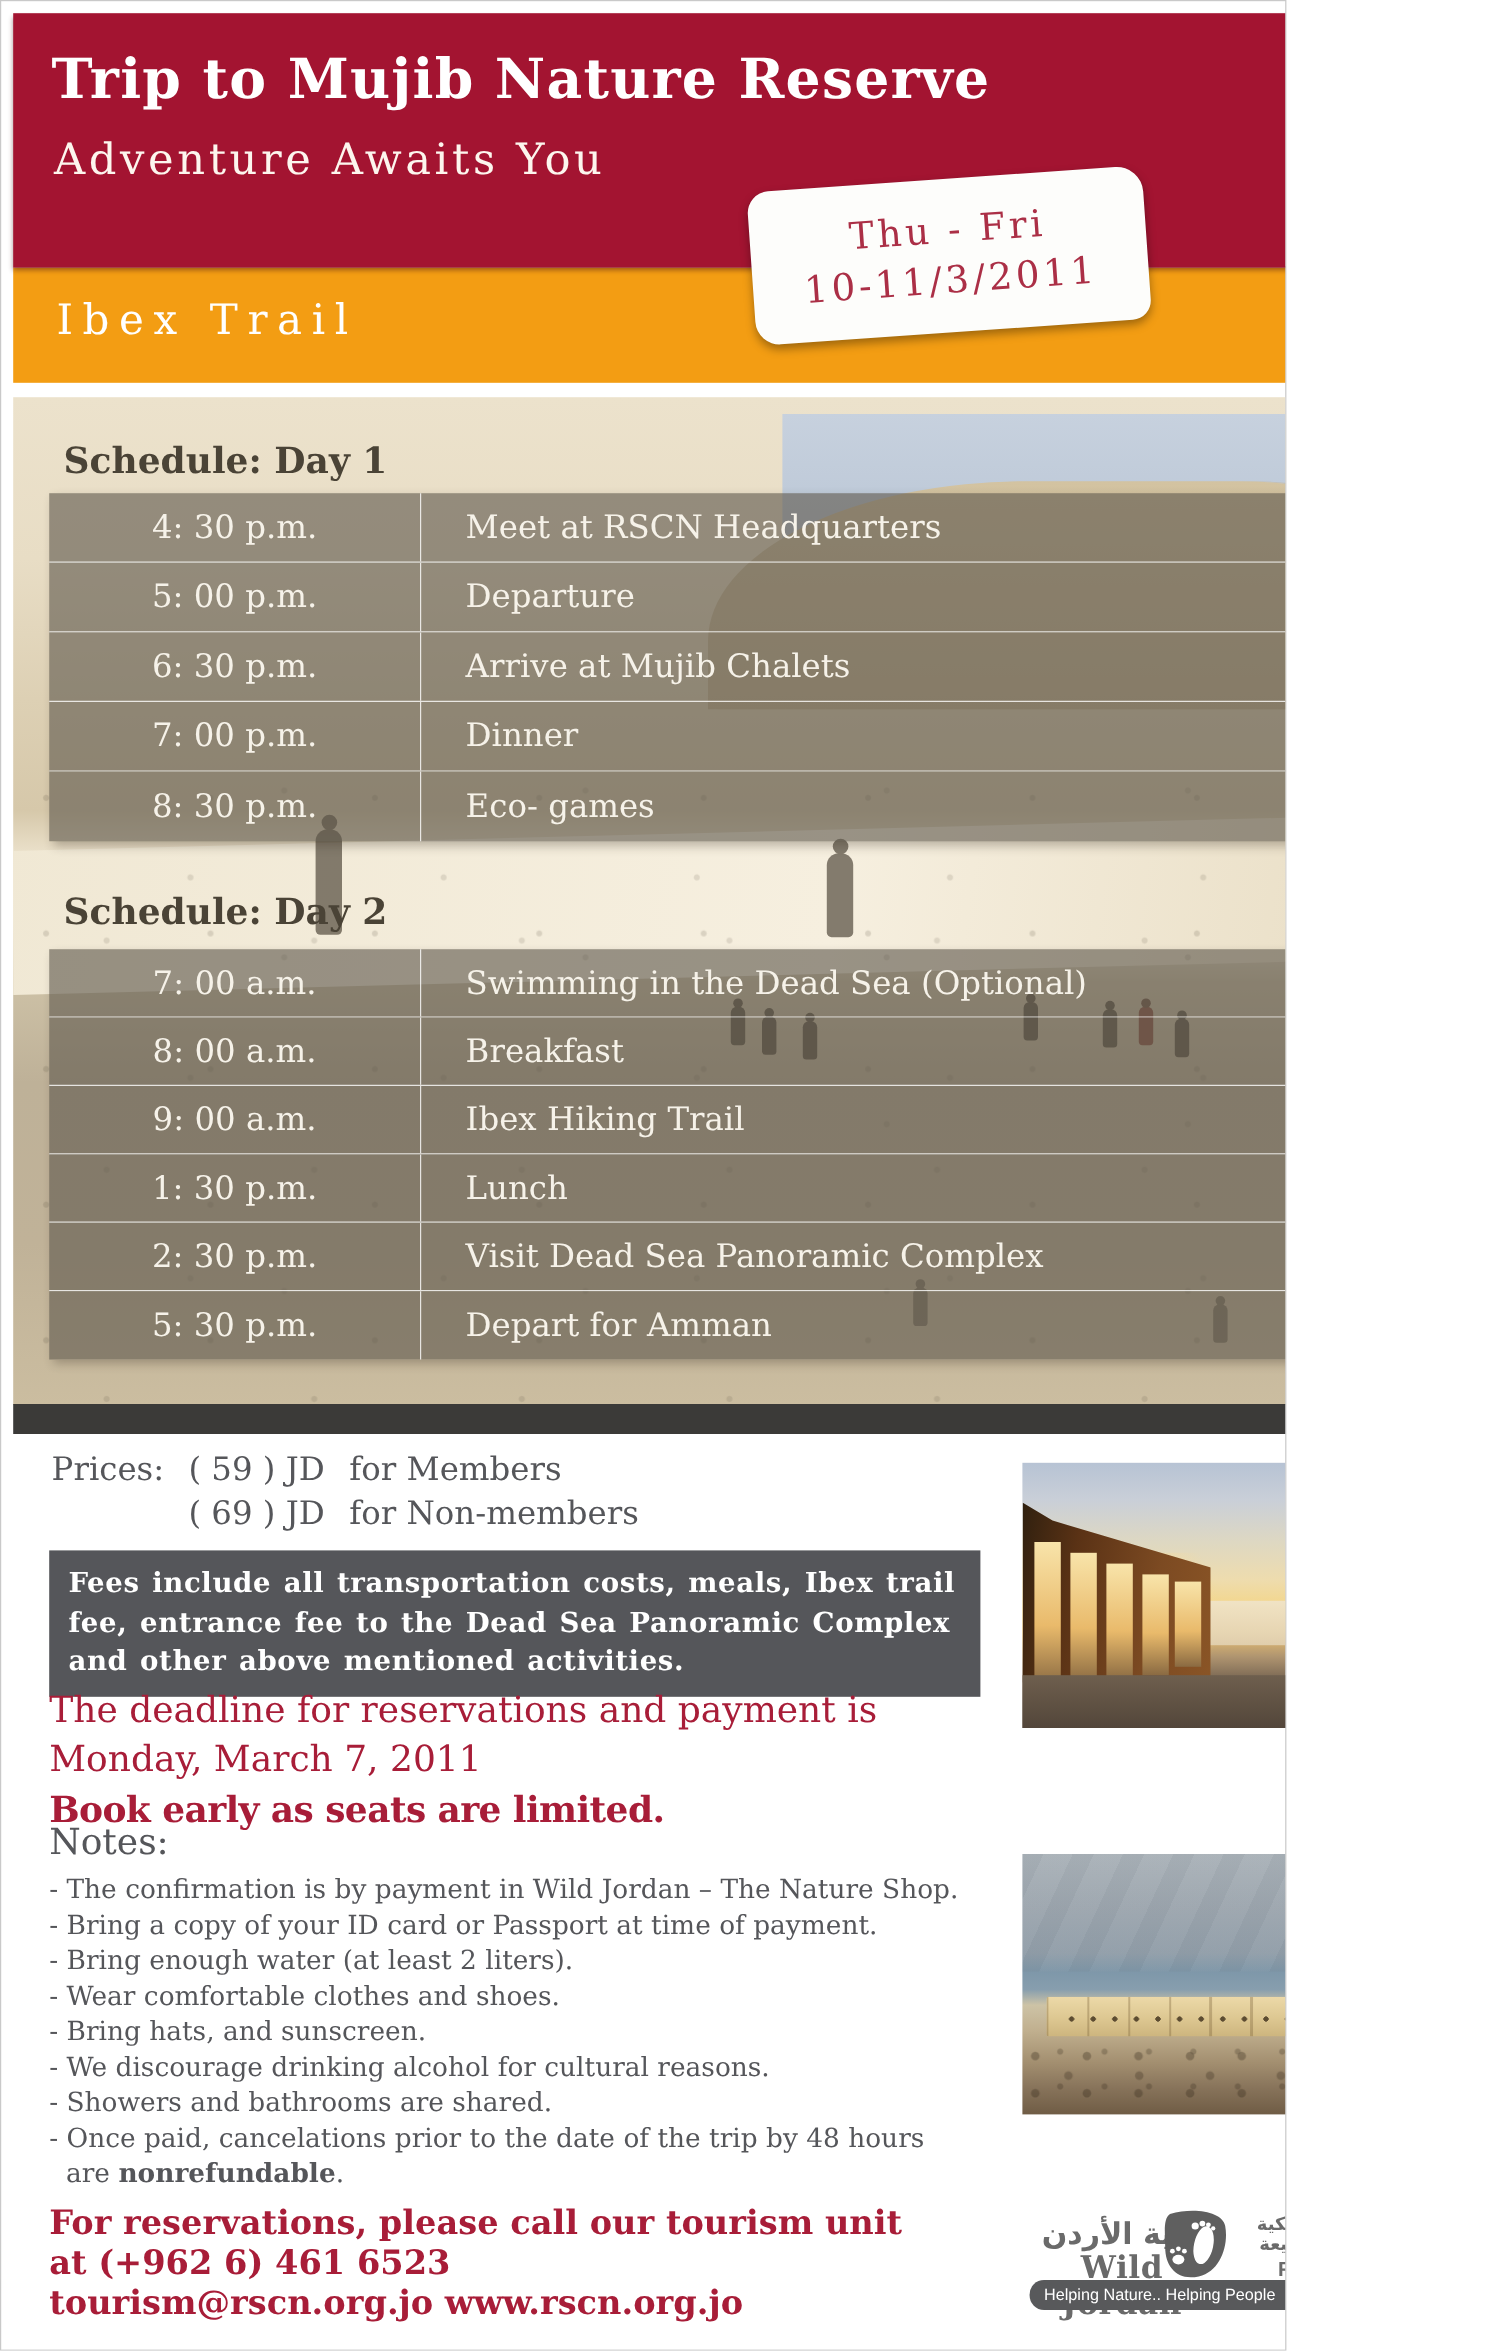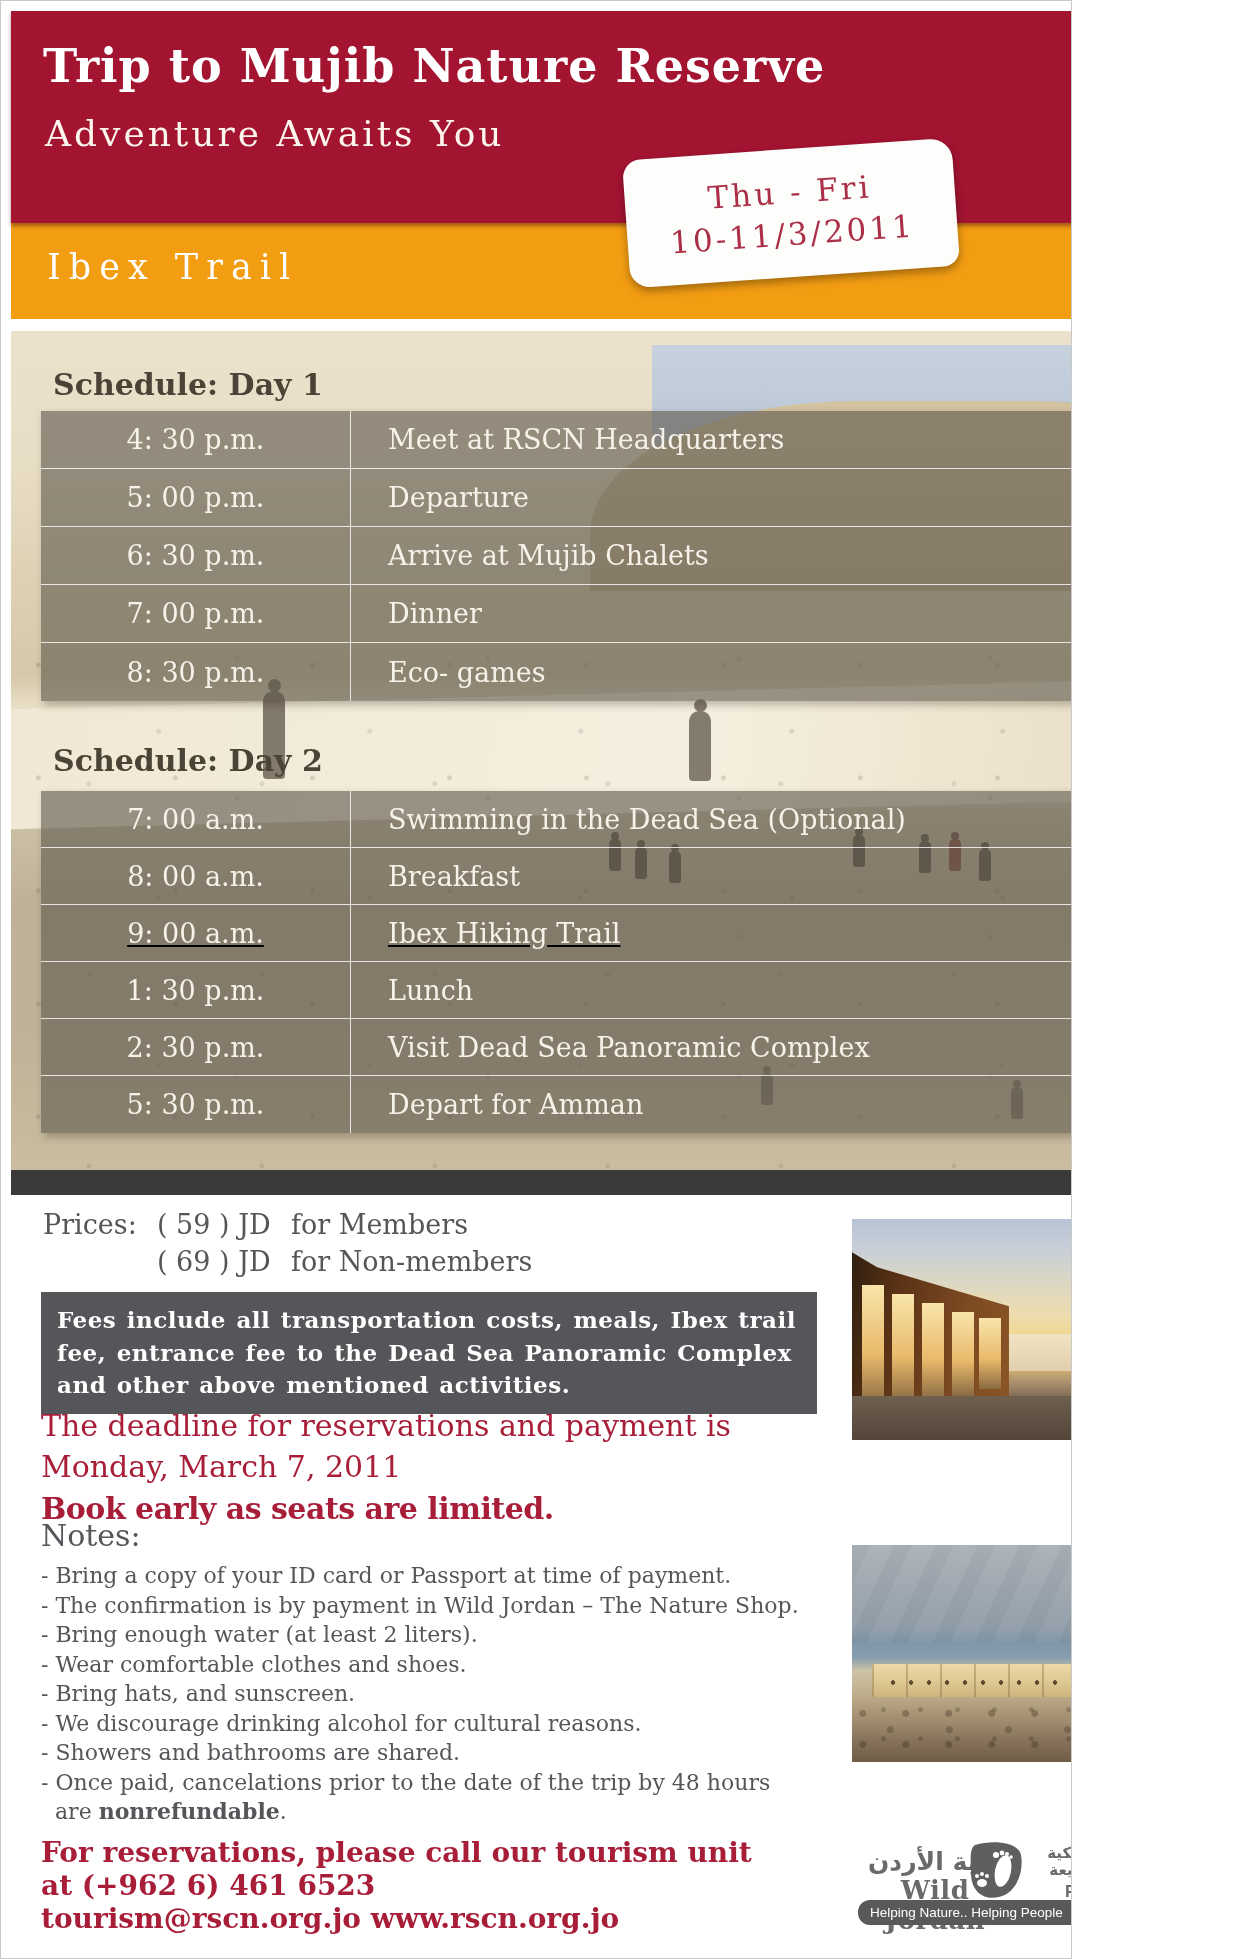--- a/index.html
+++ b/index.html
@@ -154,21 +154,21 @@
     <div class="sched-head" style="left:42px; top:412px;">Schedule: Day 2</div>
     <div class="sch-table" style="top:460px;">
       <div class="sch-row" style="height:57px;">
         <div class="cell-time">7: 00 a.m.</div>
         <div class="cell-act">Swimming in the Dead Sea (Optional)</div>
       </div>
       <div class="sch-row" style="height:57px;">
         <div class="cell-time">8: 00 a.m.</div>
         <div class="cell-act">Breakfast</div>
       </div>
-      <div class="sch-row" style="height:57px;text-decoration:underline;">
+      <div class="sch-row" style="height:57px;">
         <div class="cell-time">9: 00 a.m.</div>
         <div class="cell-act">Ibex Hiking Trail</div>
       </div>
       <div class="sch-row" style="height:57px;">
         <div class="cell-time">1: 30 p.m.</div>
         <div class="cell-act">Lunch</div>
       </div>
       <div class="sch-row" style="height:57px;">
         <div class="cell-time">2: 30 p.m.</div>
         <div class="cell-act">Visit  Dead Sea Panoramic Complex</div>
@@ -198,22 +198,22 @@
   <div class="fees">Fees include all transportation costs, meals, Ibex trail fee, entrance fee to the Dead Sea Panoramic Complex and other above mentioned activities.</div>
 
   <div class="deadline">
     <div>The deadline for reservations and payment is</div>
     <div>Monday, March 7, 2011</div>
     <div class="l3">Book early as seats are limited.</div>
   </div>
 
   <div class="notes">
     <div class="nh">Notes:</div>
+    <div class="ni">- The confirmation is by payment in Wild Jordan – The Nature Shop.</div>
     <div class="ni">- Bring a copy of your ID card or Passport at time of payment.</div>
-    <div class="ni">- The confirmation is by payment in Wild Jordan – The Nature Shop.</div>
     <div class="ni">- Bring enough water (at least 2 liters).</div>
     <div class="ni">- Wear comfortable clothes and shoes.</div>
     <div class="ni">- Bring hats, and sunscreen.</div>
     <div class="ni">- We discourage drinking alcohol for cultural reasons.</div>
     <div class="ni">- Showers and bathrooms are shared.</div>
     <div class="ni">- Once paid, cancelations prior to the date of the trip by 48 hours</div>
     <div class="ni cont"><span>are </span><b>nonrefundable</b><span>.</span></div>
   </div>
 
   <div class="contact">

